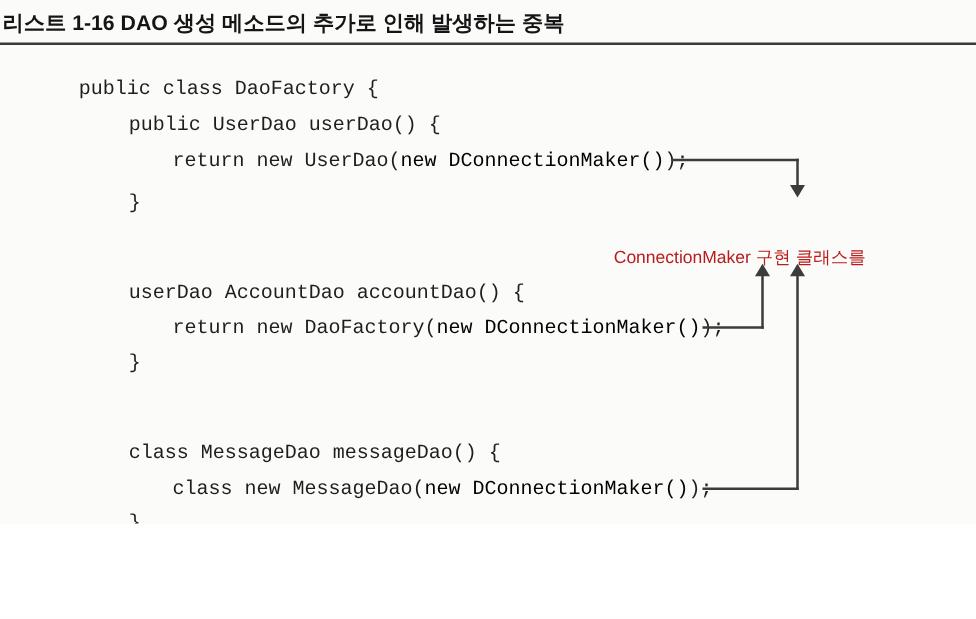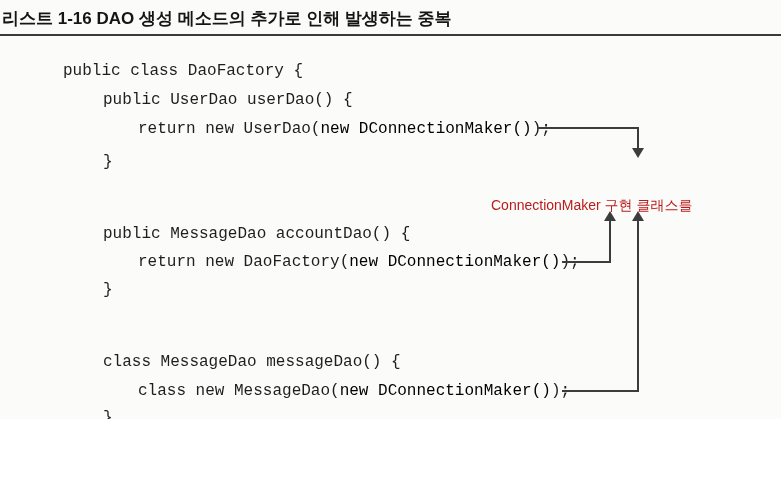--- a/index.html
+++ b/index.html
@@ -73,21 +73,21 @@
 <div class="page">
 
   <div class="listing-title">리스트 1-16 DAO 생성 메소드의 추가로 인해 발생하는 중복</div>
   <div class="title-rule"></div>
 
   <div class="cl" style="top:61px;  left:33px"><span>public class DaoFactory {</span></div>
   <div class="cl" style="top:90px;  left:73px"><span>public UserDao userDao() {</span></div>
   <div class="cl" style="top:119px; left:108px"><span>return new UserDao(</span><span class="b">new DConnectionMaker()</span><span>);</span></div>
   <div class="cl" style="top:152px; left:73px"><span>}</span></div>
 
-  <div class="cl" style="top:224px; left:73px"><span>public MessageDao accountDao() {</span></div>
+  <div class="cl" style="top:224px; left:73px"><span>userDao AccountDao accountDao() {</span></div>
   <div class="cl" style="top:252px; left:108px"><span>return new DaoFactory(</span><span class="b">new DConnectionMaker()</span><span>);</span></div>
   <div class="cl" style="top:280px; left:73px"><span>}</span></div>
 
   <div class="cl" style="top:352px; left:73px"><span>class MessageDao messageDao() {</span></div>
   <div class="cl" style="top:381px; left:108px"><span>class new MessageDao(</span><span class="b">new DConnectionMaker()</span><span>);</span></div>
   <div class="cl" style="top:408px; left:73px"><span>}</span></div>
   <div class="cl" style="top:437px; left:33px"><span>}</span></div>
 
   <div class="h-line" style="left:537px; top:127px; width:102px"></div>
   <div class="v-line" style="left:637px; top:127px; height:22px"></div>

